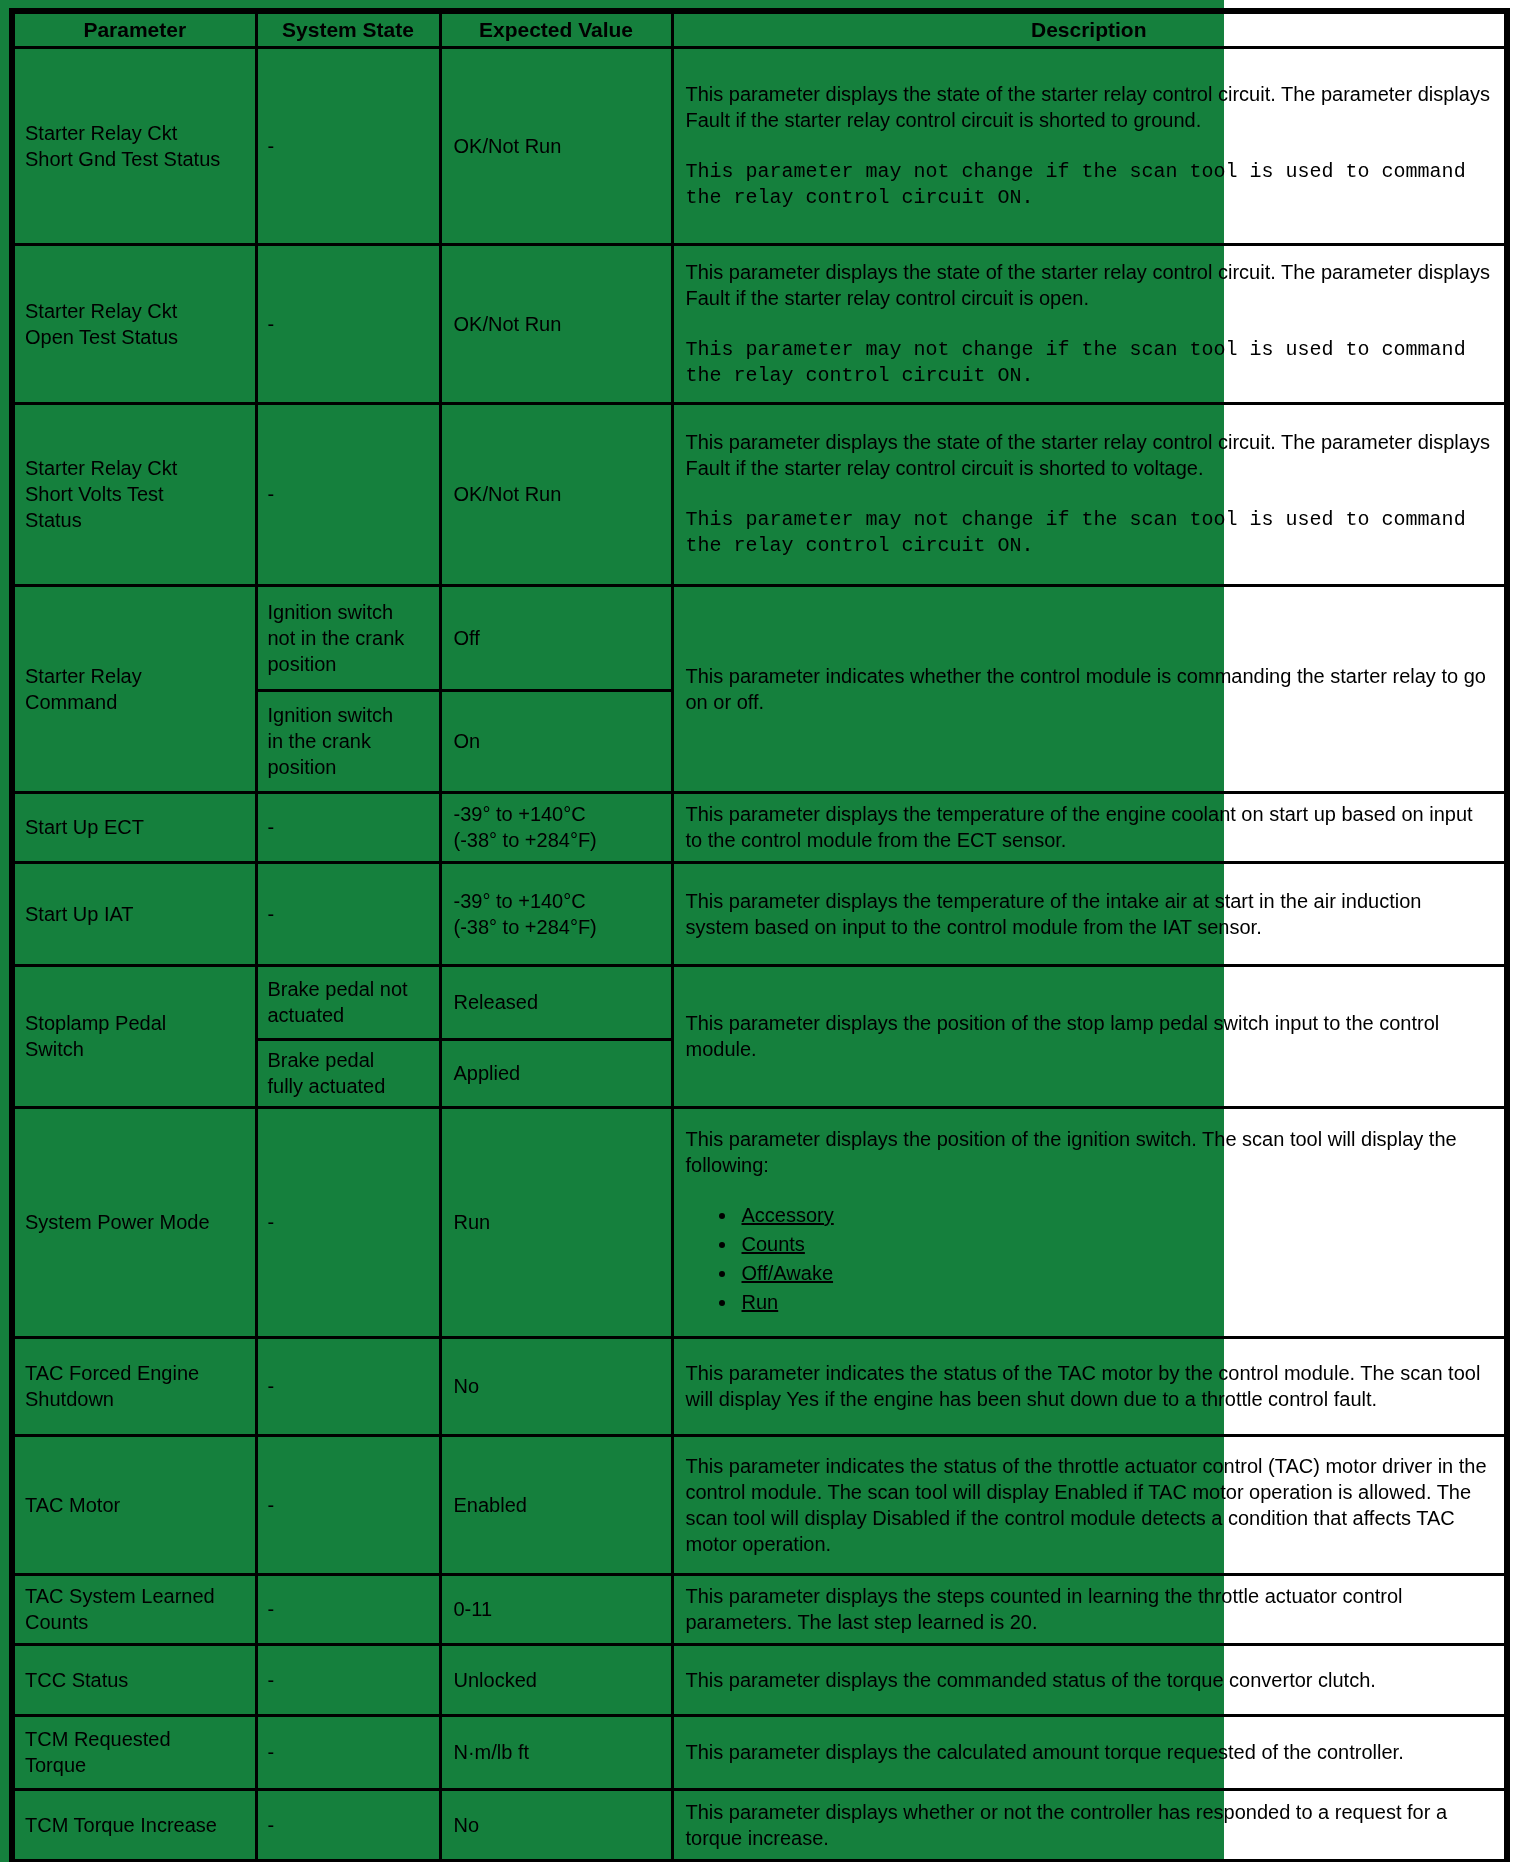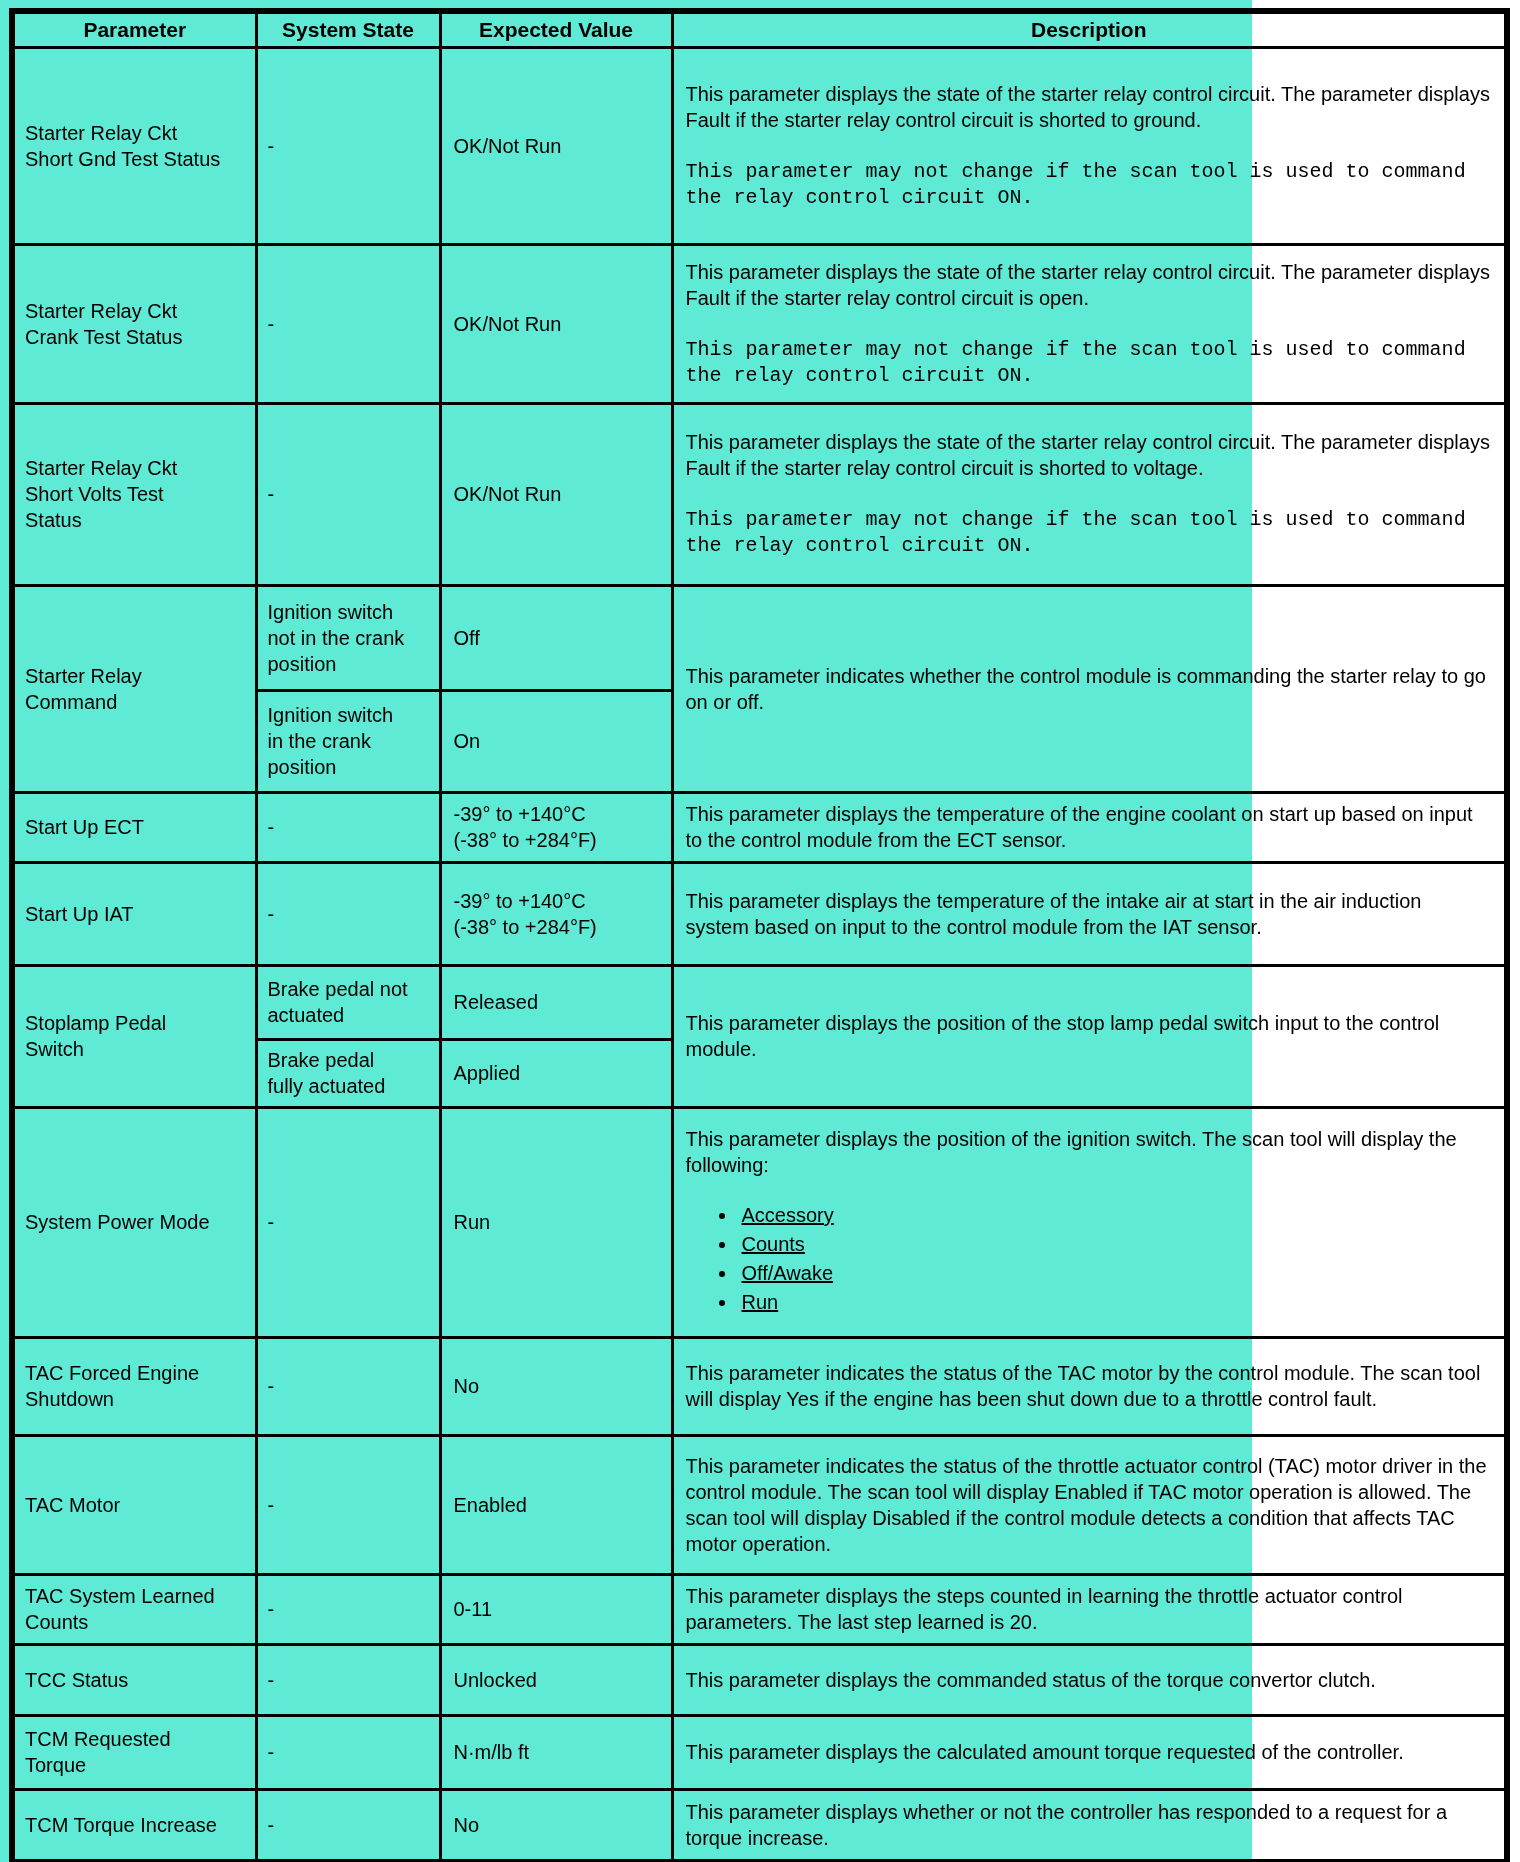--- a/index.html
+++ b/index.html
@@ -6,22 +6,21 @@
     margin: 0;
     padding: 0;
     background: #ffffff;
     color: #000000;
     font-family: "Liberation Sans", "DejaVu Sans", sans-serif;
   }
   .page {
     position: relative;
     width: 1224px;
     height: 1862px;
-    background: #5eead4;
-    padding-left: 28px;
+    background: #15803d;
   }
   table.doc-table {
     position: absolute;
     left: 9px;
     top: 8px;
     width: 1501px;
     border-collapse: collapse;
     table-layout: fixed;
     border: 6px solid #000;
   }
@@ -91,21 +90,21 @@
         <td class="param">Starter Relay Ckt Short Gnd Test Status</td>
         <td class="state">-</td>
         <td class="value">OK/Not Run</td>
         <td class="desc">
           <p>This parameter displays the state of the starter relay control circuit. The parameter displays Fault if the starter relay control circuit is shorted to ground.</p>
           <p>This parameter may not change if the scan tool is used to command the relay control circuit ON.</p>
         </td>
       </tr>
 
       <tr style="height:159px">
-        <td class="param">Starter Relay Ckt Crank Test Status</td>
+        <td class="param">Starter Relay Ckt Open Test Status</td>
         <td class="state">-</td>
         <td class="value">OK/Not Run</td>
         <td class="desc">
           <p>This parameter displays the state of the starter relay control circuit. The parameter displays Fault if the starter relay control circuit is open.</p>
           <p>This parameter may not change if the scan tool is used to command the relay control circuit ON.</p>
         </td>
       </tr>
 
       <tr style="height:182px">
         <td class="param">Starter Relay Ckt Short Volts Test Status</td>

